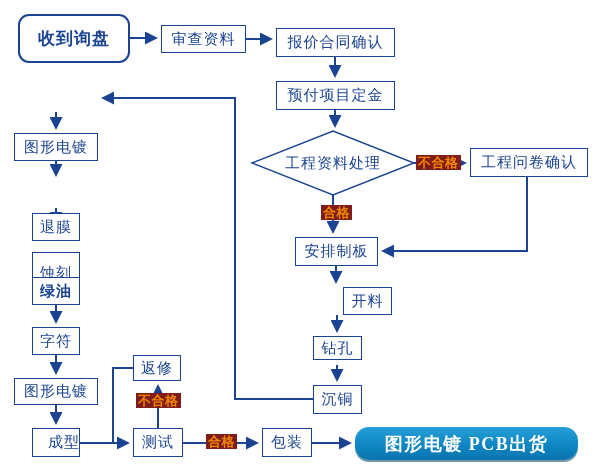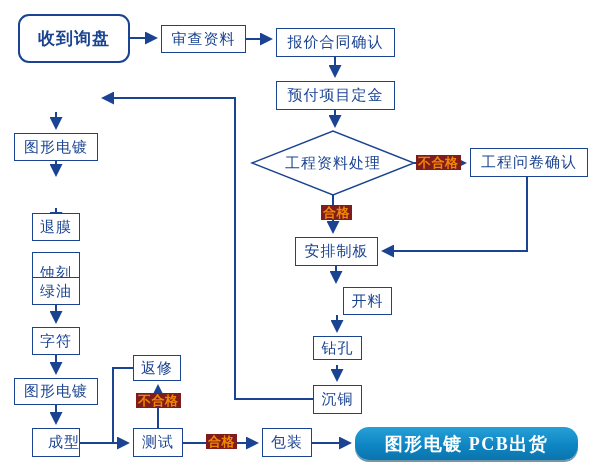--- a/index.html
+++ b/index.html
@@ -137,21 +137,21 @@
 
   <div class="node" style="left:313px;top:385px;width:49px;height:29px;">沉铜</div>
 
 
   <div class="node" style="left:14px;top:133px;width:84px;height:28px;">图形电镀</div>
 
   <div class="node" style="left:32px;top:180px;width:48px;height:28px;margin-top:33px;">退膜</div>
 
   <div class="node" style="left:32px;top:228px;width:48px;height:42px;margin-top:24px;">蚀刻</div>
 
-  <div class="node" style="left:32px;top:277px;width:48px;height:28px;">绿油</div>
+  <div class="node" style="left:32px;top:277px;width:48px;height:28px;font-weight:bold;">绿油</div>
 
   <div class="node" style="left:32px;top:327px;width:48px;height:28px;">字符</div>
 
   <div class="node" style="left:14px;top:378px;width:84px;height:27px;">图形电镀</div>
 
   <div class="node" style="left:32px;top:428px;width:48px;height:29px;padding-left:16px;">成型</div>
 
   <div class="node" style="left:133px;top:355px;width:48px;height:26px;">返修</div>
 
   <div class="node" style="left:133px;top:428px;width:50px;height:29px;">测试</div>

